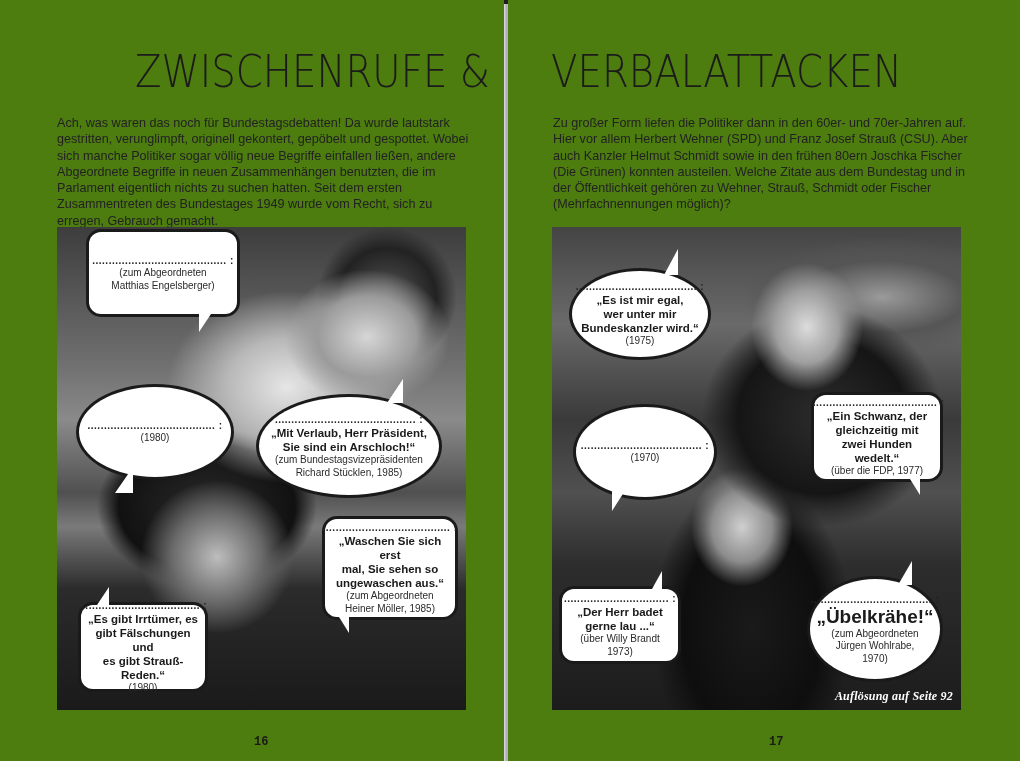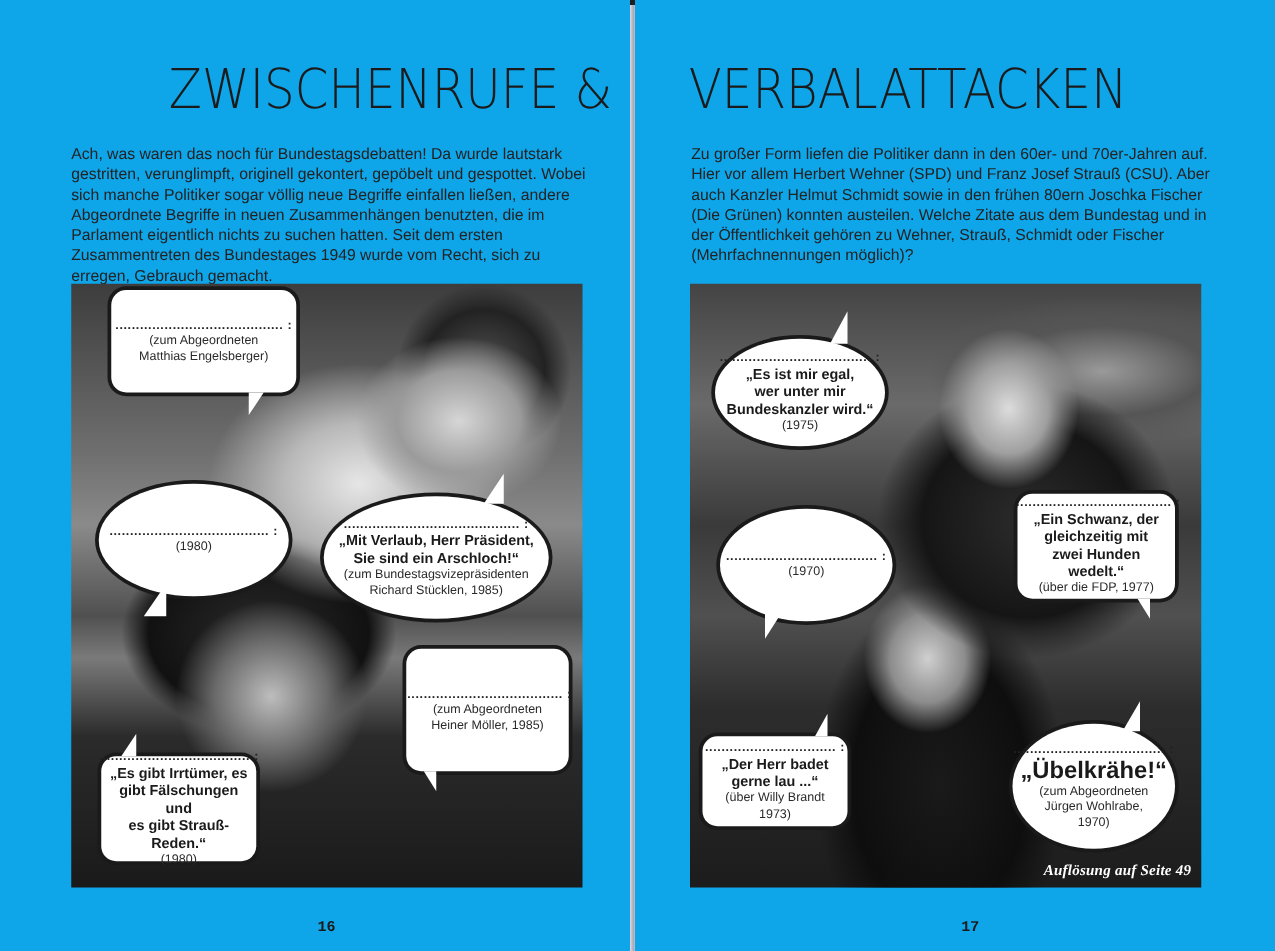--- a/index.html
+++ b/index.html
@@ -1,19 +1,19 @@
 <!DOCTYPE html>
 <html><head>
   <meta charset="utf-8">
   <style>
     * { box-sizing: border-box; margin: 0; padding: 0; }
     html, body { width: 1020px; height: 761px; overflow: hidden; background: #ffffff; }
     body { position: relative; font-family: "DejaVu Sans", sans-serif; color: #1e1e1e; }
 
-    .page { position: absolute; top: 0; height: 761px; background: #0ea5e9; }
+    .page { position: absolute; top: 0; height: 761px; background: #4d7c0f; }
     .page-left { left: 0; width: 504px; }
     .page-right { left: 508px; width: 609px; }
 
     .spine {
       position: absolute; left: 500px; top: 0; width: 12px; height: 761px;
       background: linear-gradient(90deg, #ffffff 0%, #d9d9e3 35%, #a9a9b8 55%, #c9c9d6 75%, #ffffff 100%);
     }
     .spine-top-edge {
       position: absolute; left: 503px; top: 0; width: 40px; height: 4px;
       background: linear-gradient(90deg, #1a1a1a 0%, #3a3a3a 60%, rgba(255,255,255,0) 100%);
@@ -126,20 +126,23 @@
       <span class="blank">........................................... :</span>
       <span class="quote">„Mit Verlaub, Herr Präsident,
 Sie sind ein Arschloch!“</span>
       <span class="note">(zum Bundestagsvizepräsidenten
 Richard Stücklen, 1985)</span>
     </div>
     <div class="tail" style="left:330px; top:152px; border-width:0 0 24px 16px; border-color:transparent transparent #ffffff transparent;"></div>
 
     <div class="bubble rect" style="left:268px; top:292px; width:130px; height:98px;">
       <span class="blank">....................................... :</span>
+      <span class="quote">„Waschen Sie sich erst
+mal, Sie sehen so
+ungewaschen aus.“</span>
       <span class="note">(zum Abgeordneten
 Heiner Möller, 1985)</span>
     </div>
     <div class="tail" style="left:282px; top:390px; border-width:16px 0 0 10px; border-color:#ffffff transparent transparent transparent;"></div>
 
     <div class="bubble rect" style="left:24px; top:378px; width:124px; height:84px;">
       <span class="blank">..................................... :</span>
       <span class="quote">„Es gibt Irrtümer, es
 gibt Fälschungen und
 es gibt Strauß-Reden.“</span>
@@ -191,17 +194,17 @@
 
     <div class="bubble oval" style="left:258px; top:352px; width:130px; height:100px;">
       <span class="blank">..................................... :</span>
       <span class="quote big">„Übelkrähe!“</span>
       <span class="note">(zum Abgeordneten
 Jürgen Wohlrabe,
 1970)</span>
     </div>
     <div class="tail" style="left:346px; top:334px; border-width:0 0 24px 14px; border-color:transparent transparent #ffffff transparent;"></div>
 
-    <span class="solution">Auflösung auf Seite 49</span>
+    <span class="solution">Auflösung auf Seite 92</span>
   </div>
 
   <span class="page-number">17</span>
 </div>
 
 </body></html>

